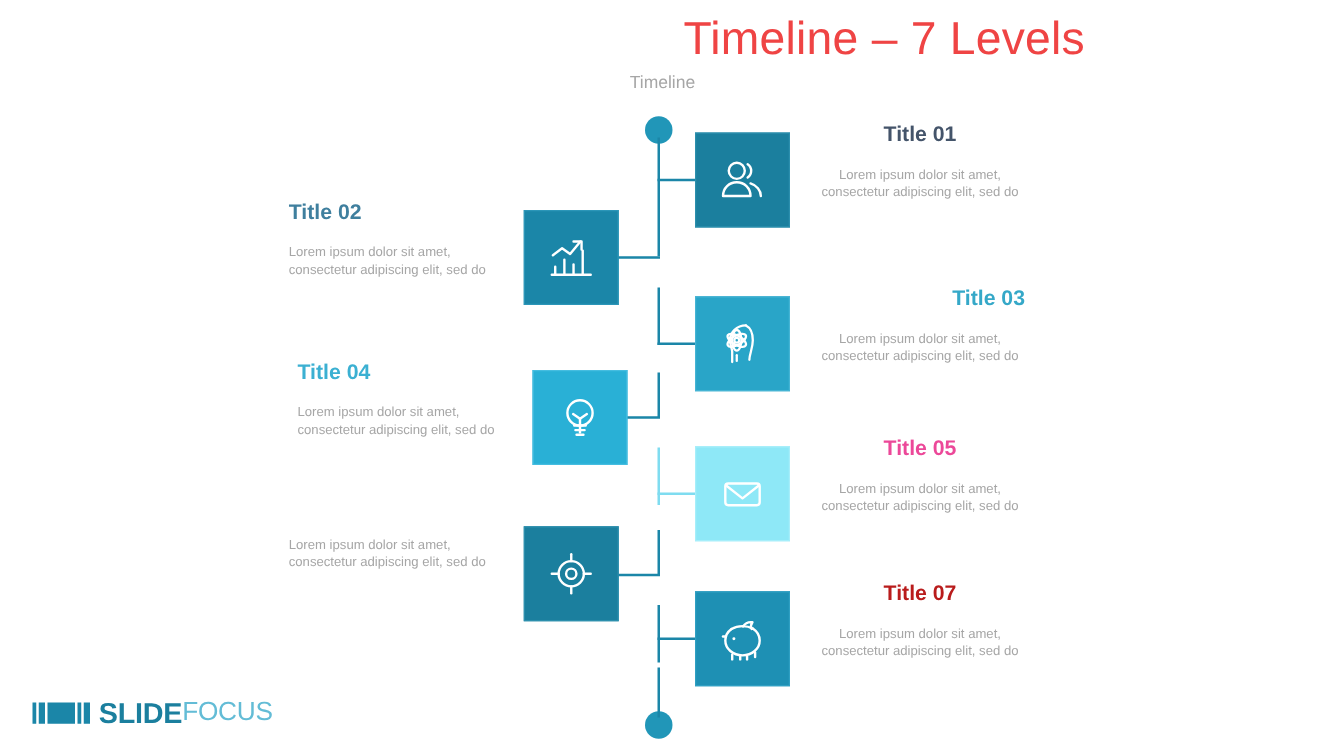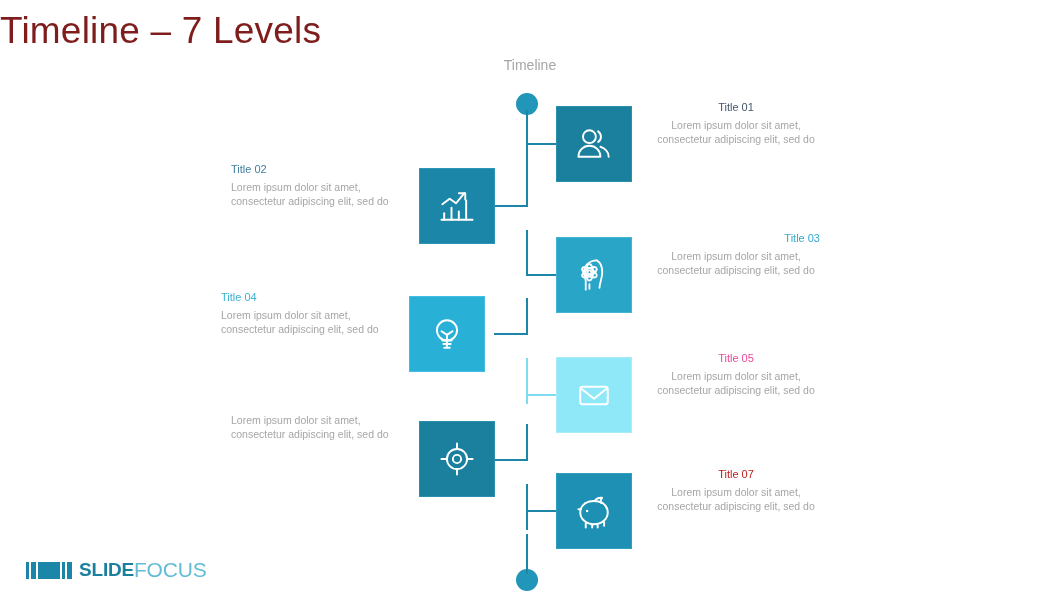--- a/index.html
+++ b/index.html
@@ -14,24 +14,24 @@
     overflow: hidden;
     position: relative;
   }
 
   
   #slide-title {
     position: absolute;
     top: 8px;
     left: 0;
     width: 868px;
-    text-align: left;
+    text-align: right;
     font-size: 37px;
     font-weight: 400;
-    color: #7f1d1d;
+    color: #ef4444;
     letter-spacing: 0.2px;
     line-height: 46px;
   }
   #slide-subtitle {
     position: absolute;
     top: 55px;
     left: 0;
     width: 1060px;
     text-align: center;
     font-size: 14px;
@@ -85,30 +85,31 @@
     height: 44px;
     display: block;
   }
 
   .node-text {
     position: absolute;
     top: -8px;
     width: 168px;
   }
   .node-title {
-    font-size: 11px;
-    font-weight: 400;
+    font-size: 17px;
+    font-weight: 700;
     line-height: 19px;
     margin-bottom: 1px;
   }
   .node-body {
     font-size: 10.5px;
     font-weight: 400;
     color: #a6a6a6;
     line-height: 14px;
+    margin-top: 16px;
   }
 
   
   .node.right .icon-box { left: 0; }
   .node.right .node-text { left: 96px; text-align: center; }
   
   .node.left .icon-box { right: 0; }
   .node.left .node-text { right: 96px; text-align: left; }
 
   
@@ -131,21 +132,21 @@
     background: #1b86a8;
     height: 17px;
     margin-right: 2px;
   }
   #logo-mark i.b1 { width: 3px; }
   #logo-mark i.b2 { width: 5px; }
   #logo-mark i.b3 { width: 22px; }
   #logo-mark i.b4 { width: 3px; }
   #logo-mark i.b5 { width: 5px; margin-right: 0; }
   #logo-slide {
-    font-size: 19px;
+    font-size: 23px;
     font-weight: 700;
     color: #1b7f9e;
     letter-spacing: -0.2px;
   }
   #logo-focus {
     font-size: 21px;
     font-weight: 400;
     color: #63bcd6;
     letter-spacing: -0.2px;
   }
@@ -229,21 +230,21 @@
           <path d="M19 34v5"></path>
         </g>
       </svg>
     </div>
     <div class="node-text">
       <div class="node-title" style="color:#35a8c8;text-align:right;">Title 03</div>
       <div class="node-body">Lorem ipsum dolor sit amet, consectetur adipiscing elit, sed do</div>
     </div>
   </div>
 
-  <div class="node left" style="left:317px; top:296px; width:168px;">
+  <div class="node left" style="left:334px; top:296px; width:168px;">
     <div class="icon-box" style="background:#29b0d6; border:1px solid #45bde0;">
       <svg viewBox="0 0 48 48">
         <g fill="none" stroke="#ffffff" stroke-width="2.1" stroke-linecap="round" stroke-linejoin="round">
           <circle cx="24" cy="20" r="11"></circle>
           <path d="M18 21l6 4 6-4"></path>
           <path d="M24 25v12"></path>
           <path d="M19 31h10"></path>
           <path d="M20 35h8"></path>
           <path d="M21 39h6"></path>
         </g>

